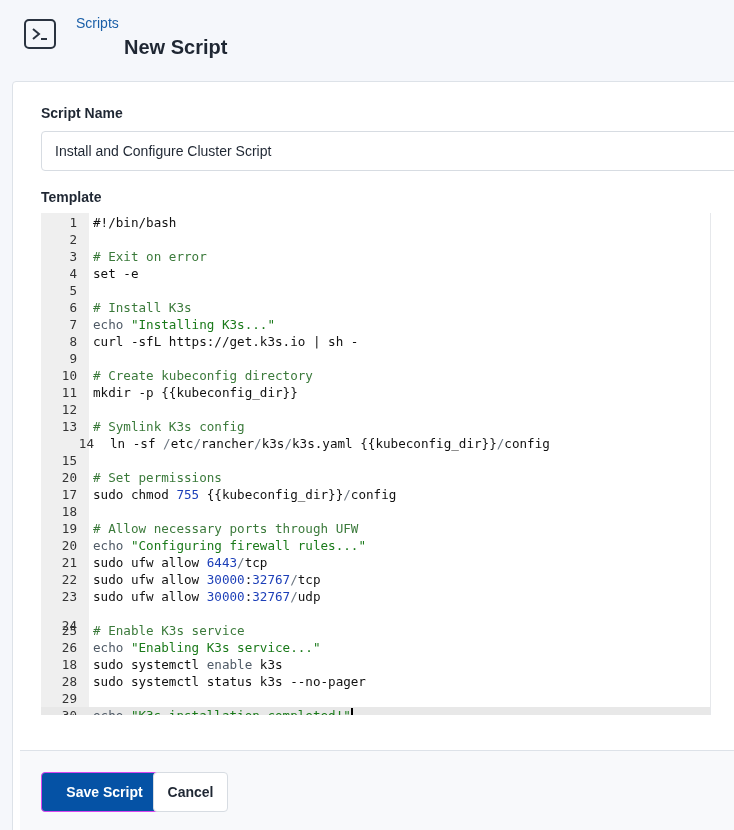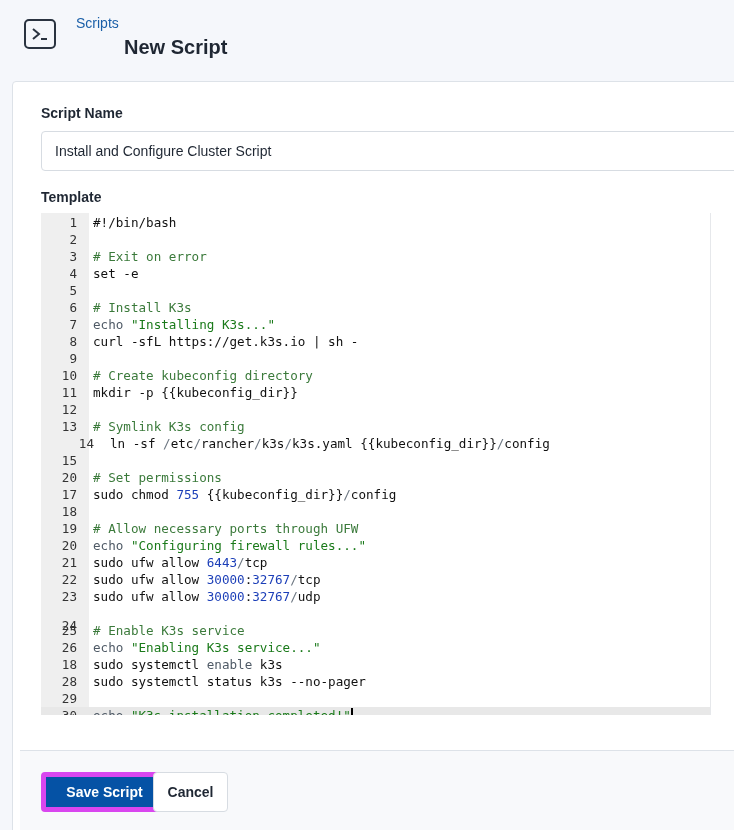--- a/index.html
+++ b/index.html
@@ -65,21 +65,21 @@
   .cursor { display: inline-block; width: 2px; height: 15px; background: #000; vertical-align: -3px; }
   .footer {
     position: absolute; left: 20px; top: 750px; width: 720px; height: 80px;
     border-top: 1px solid #dde2e8; background: #f8f9fb;
   }
   .btn {
     position: absolute; top: 21px; height: 40px; border-radius: 4px;
     font-family: "Liberation Sans", "DejaVu Sans", sans-serif;
     font-size: 14px; font-weight: bold; cursor: pointer;
   }
-  .btn-primary { left: 21px; width: 127px; background: #0552a5; color: #fff; border: 5px solid #d946ef; }
+  .btn-primary { left: 21px; width: 127px; background: #0552a5; color: #fff; border: 1px solid #d946ef; }
   .btn-secondary { left: 133px; width: 75px; background: #fff; color: #1f2733; border: 1px solid #d7dce2; }
 </style>
 </head>
 <body>
 
 <div class="header">
   <div class="header-icon">
     <svg viewBox="0 0 22 18">
         <polyline points="4,4 10,9 4,14" fill="none" stroke="#2a3340" stroke-width="2"></polyline>
         <line x1="12" y1="14" x2="18" y2="14" stroke="#2a3340" stroke-width="2"></line>

